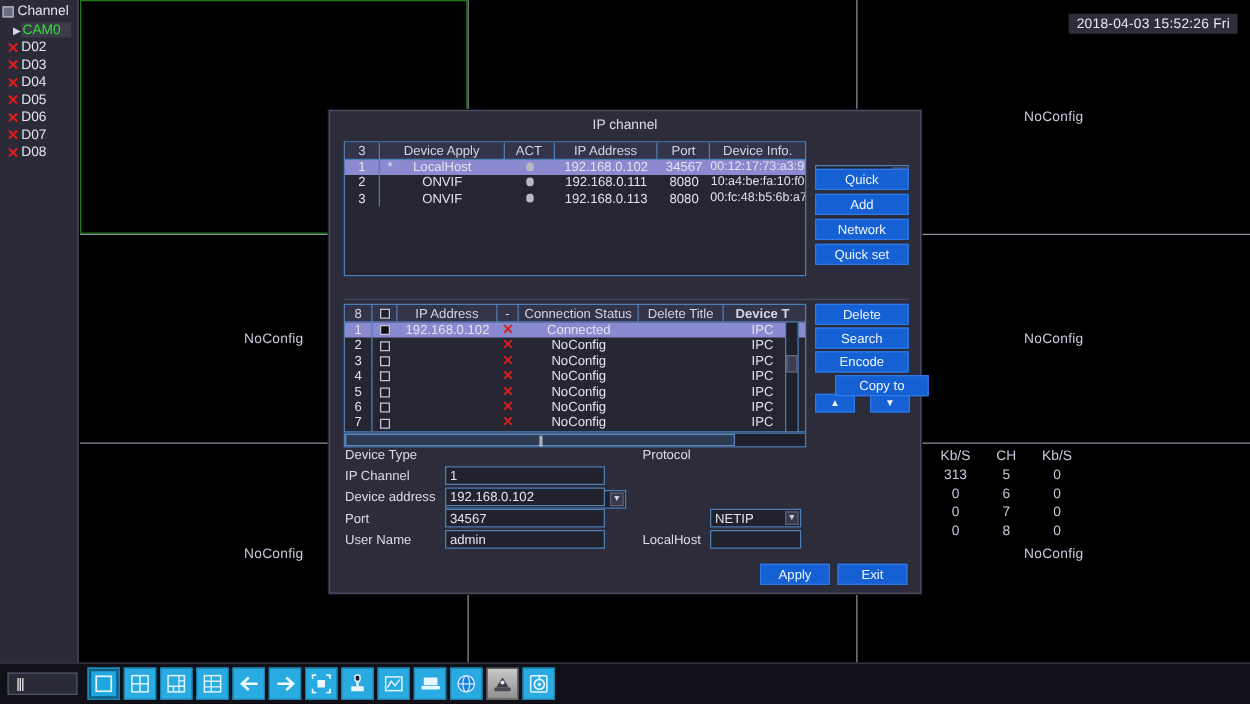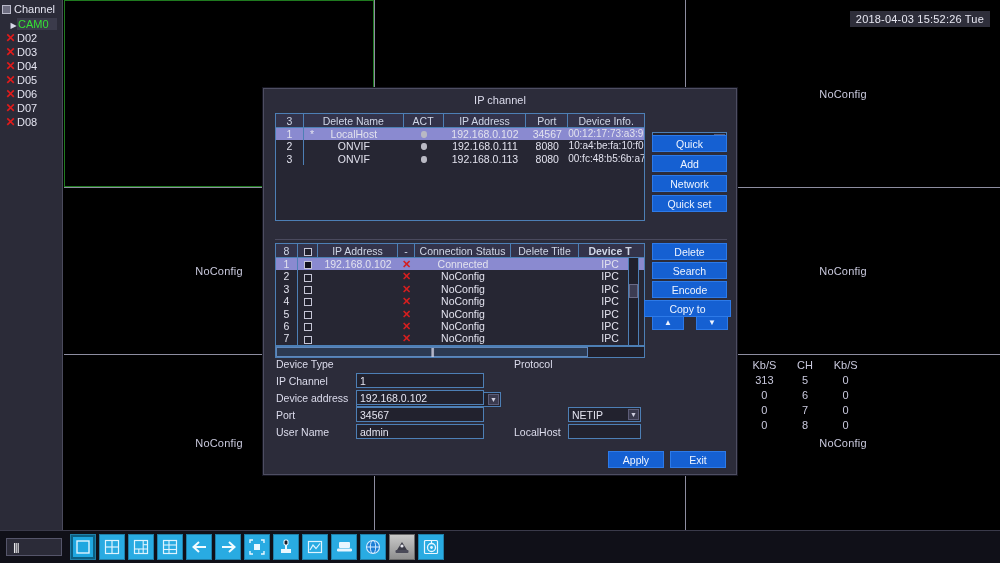--- a/index.html
+++ b/index.html
@@ -217,21 +217,21 @@
         <span class="tick"><span class="x">✕</span></span>
         <span class="lbl">D07</span>
       </div>
       <div class="chan-row">
         <span class="tick"><span class="x">✕</span></span>
         <span class="lbl">D08</span>
       </div>
     </div>
 </div>
 
-<div id="clock">2018-04-03 15:52:26 Tue</div>
+<div id="clock">2018-04-03 15:52:26 Fri</div>
 
 <div id="stats">
   <table>
     <tbody>
         <tr>
       <td class="h">Kb/S</td>
       <td class="h">CH</td>
       <td class="h">Kb/S</td>
     </tr>
     </tbody>
@@ -259,21 +259,21 @@
       </tbody>
   </table>
 </div>
 
 <div id="dlg">
   <div id="dlg-title">IP channel</div>
 
   <div class="tbl panel" style="left:11px;top:24px;width:370px;height:108px;">
     <div class="thead">
       <div class="col-idx" style="width:28px;">3</div>
-      <div style="width:100px;">Delete Name</div>
+      <div style="width:100px;">Device Apply</div>
       <div style="width:40px;">ACT</div>
       <div style="width:83px;">IP Address</div>
       <div style="width:42px;">Port</div>
       <div style="width:76px;">Device Info.</div>
     </div>
     <div id="search-rows">
         <div class="trow sel">
           <div style="width:28px;border-right:1px solid #4d7fb5;">1</div>
           <div style="width:100px;position:relative;"><span style="position:absolute;left:6px;top:0;">*</span>LocalHost</div>
           <div style="width:40px;"><span class="dot"></span></div>
@@ -430,21 +430,21 @@
 
   <div class="btn panel" style="left:344px;top:362px;width:56px;">Apply</div>
   <div class="btn panel" style="left:406px;top:362px;width:56px;">Exit</div>
 <div class="btn panel" style="left: 388px; top: 46px; width: 75px;">Quick</div>
     <div class="btn panel" style="left: 388px; top: 66px; width: 75px;">Add</div>
     <div class="btn panel" style="left: 388px; top: 86px; width: 75px;">Network</div>
     <div class="btn panel" style="left: 388px; top: 106px; width: 75px;">Quick set</div>
     <div class="btn panel" style="left: 388px; top: 154px; width: 75px;">Delete</div>
     <div class="btn panel" style="left: 388px; top: 173px; width: 75px;">Search</div>
     <div class="btn panel" style="left: 388px; top: 192px; width: 75px;">Encode</div>
-    <div class="btn panel" style="left: 380px; top: 211px; width: 87px;">Copy to</div>
+    <div class="btn panel" style="left: 404px; top: 211px; width: 75px;">Copy to</div>
   </div>
 
 <div id="taskbar">
   <div id="tb-status">
     <span class="bars">|||</span>
   </div>
   <div id="tb-icons">
       <div class="tbi sel">
         <svg width="16" height="16">
           <rect x="2" y="2" width="12" height="12" fill="none" stroke="#dff4ff" stroke-width="1.4"></rect>

